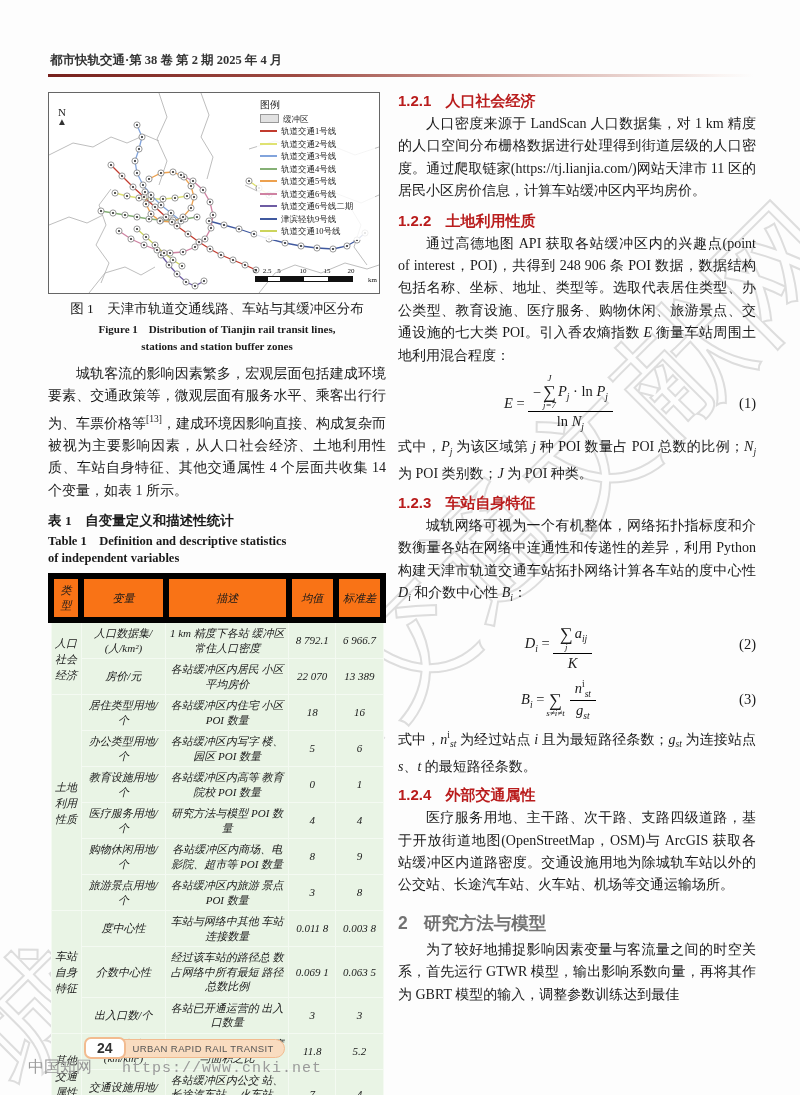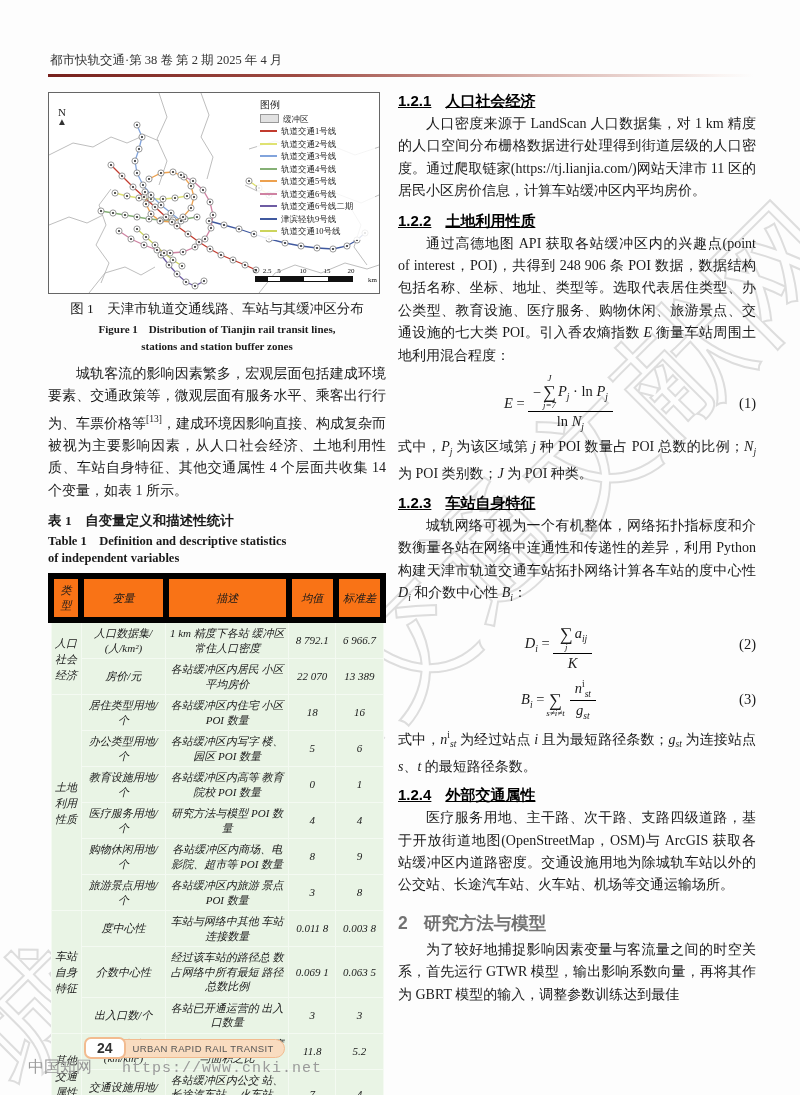--- a/index.html
+++ b/index.html
@@ -3,21 +3,21 @@
 <meta charset="utf-8">
 <style>
   html,body{margin:0;padding:0;background:#ffffff;}
   .page{position:relative;width:800px;height:1095px;background:#fdfdfd;overflow:hidden;
         font-family:"Liberation Serif",serif;color:#1a1a1a;}
   
   .watermark{position:absolute;left:-70px;top:1000px;font-size:125px;letter-spacing:6px;
     white-space:nowrap;transform:rotate(-45deg);transform-origin:0 0;
     color:transparent;-webkit-text-stroke:2px rgba(140,140,140,0.28);z-index:0;pointer-events:none;}
   
-  .journal-line{position:absolute;left:50px;top:52px;font-size:12.5px;color:#333;}
+  .journal-line{position:absolute;left:50px;top:52px;font-size:12.5px;color:#333;font-weight:bold;}
   .header-rule{position:absolute;left:48px;top:74px;width:706px;height:3px;
     background:linear-gradient(to right,#76201c,#9e4a42 35%,#d9b4ae 70%,#faf4f2 95%,#fdfdfd);}
   
   .col{position:absolute;top:92px;z-index:1;}
   .col.left{left:48px;width:338px;}
   .col.right{left:398px;width:358px;}
   
   .mapbox{position:relative;width:330px;height:200px;border:1px solid #666;background:#fff;}
   .mapbox svg{position:absolute;left:0;top:0;}
   .north{position:absolute;left:8px;top:14px;text-align:center;font-size:11px;color:#222;line-height:10px;}
@@ -48,21 +48,21 @@
   table{border-collapse:collapse;margin-top:7px;width:338px;font-size:11px;}
   th{background:#f97316;font-weight:normal;padding:4px 2px;border:6px solid #000000;font-style:italic;}
   td{background:#e9f4e5;padding:3px 2px;border:1px solid #f4faf2;text-align:center;
      font-style:italic;line-height:14.5px;}
   td.type-cell{width:26px;word-break:break-all;line-height:16px;}
   td.c-var{width:84px;}
   td.c-desc{width:128px;}
   td.c-mean,td.c-sd{width:44px;}
   
   .h3{font-family:"Liberation Sans",sans-serif;font-weight:bold;font-size:15px;
-      margin:9px 0 2px 0;color:#000000;text-decoration:underline;}
+      margin:9px 0 2px 0;color:#b91c1c;}
   .h3 .h-num{margin-right:14px;}
   .h2{font-family:"Liberation Sans",sans-serif;font-weight:bold;font-size:17.5px;
       color:#737373;margin:14px 0 4px 0;}
   .h2 .h-num{margin-right:16px;}
   
   .equation{display:flex;align-items:center;margin:7px 0 4px 0;font-size:14.5px;}
   .eq-body{flex:1;display:flex;justify-content:center;align-items:center;}
   .eq-num{width:34px;text-align:right;}
   .frac{display:inline-flex;flex-direction:column;align-items:center;margin:0 3px;vertical-align:middle;}
   .frac .fnum{border-bottom:1px solid #000;padding:0 5px 1px 5px;display:inline-flex;align-items:center;}

